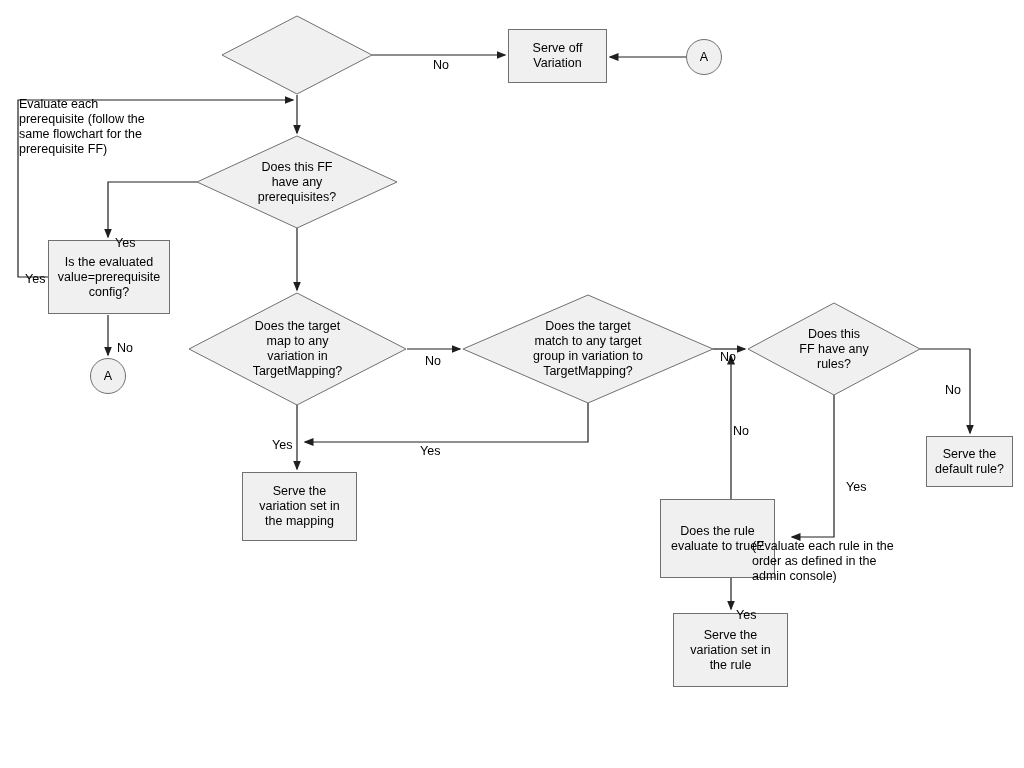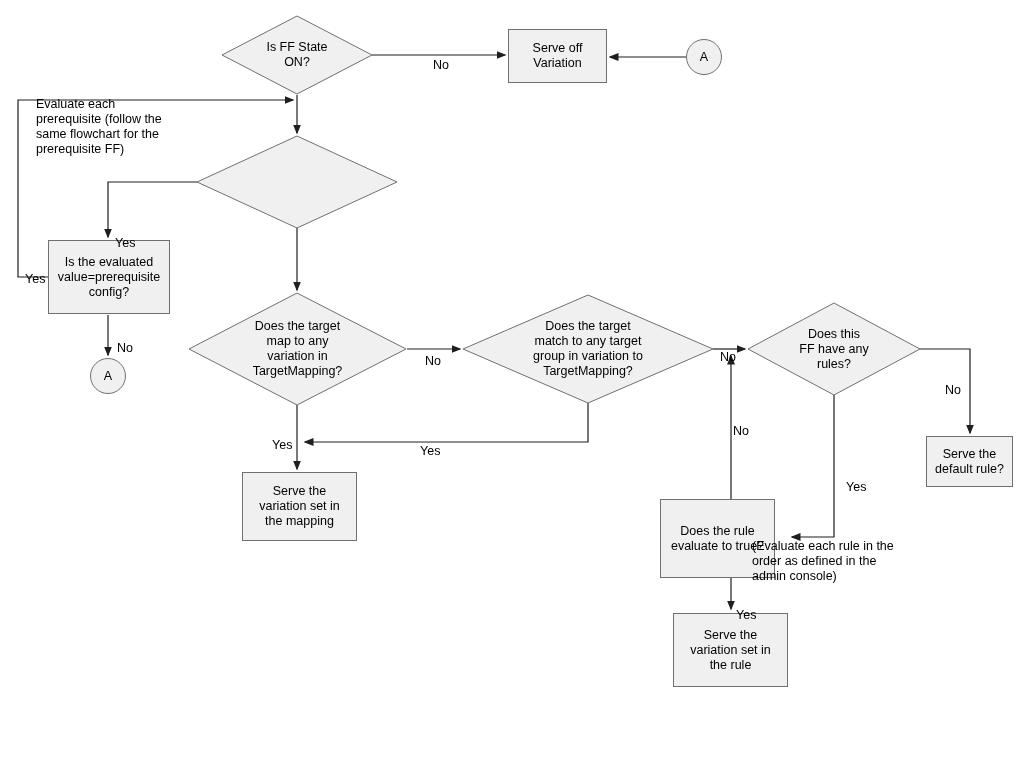--- a/index.html
+++ b/index.html
@@ -100,22 +100,23 @@
     <polyline class="edge" marker-end="url(#arrow)" points="834,395 834,537 792,537"></polyline>
     <polyline class="edge" marker-end="url(#arrow)" points="731,578 731,609"></polyline>
 
     <polygon class="diamond" points="297,16 372,55 297,94 222,55"></polygon>
     <polygon class="diamond" points="297,136 397,182 297,228 197,182"></polygon>
     <polygon class="diamond" points="297,293 406,349 297,405 189,349"></polygon>
     <polygon class="diamond" points="588,295 713,349 588,403 463,349"></polygon>
     <polygon class="diamond" points="834,303 920,349 834,395 748,349"></polygon>
   </svg>
 
-  <div class="dlabel" style="left:222px; top:16px; width:150px; height:78px;">Is FF State
-ON?</div>
+  <div class="dlabel" style="left:197px; top:136px; width:200px; height:92px;">Does this FF
+have any
+prerequisites?</div>
   <div class="dlabel" style="left:189px; top:293px; width:217px; height:112px;">Does the target
 map to any
 variation in
 TargetMapping?</div>
   <div class="dlabel" style="left:463px; top:295px; width:250px; height:108px;">Does the target
 match to any target
 group in variation to
 TargetMapping?</div>
   <div class="dlabel" style="left:748px; top:303px; width:172px; height:92px;">Does this
 FF have any
@@ -146,21 +147,21 @@
   <div class="elabel" style="left:117px; top:321px;">No</div>
   <div class="elabel" style="left:425px; top:334px;">No</div>
   <div class="elabel" style="left:272px; top:418px;">Yes</div>
   <div class="elabel" style="left:420px; top:424px;">Yes</div>
   <div class="elabel" style="left:720px; top:330px;">No</div>
   <div class="elabel" style="left:733px; top:404px;">No</div>
   <div class="elabel" style="left:945px; top:363px;">No</div>
   <div class="elabel" style="left:846px; top:460px;">Yes</div>
   <div class="elabel" style="left:736px; top:588px;">Yes</div>
 
-  <div class="note" style="left:19px; top:97px; width:165px;padding-left:17px;">Evaluate each
+  <div class="note" style="left:19px; top:97px; width:165px;">Evaluate each
 prerequisite (follow the
 same flowchart for the
 prerequisite FF)</div>
   <div class="note" style="left:752px; top:539px; width:155px;">(Evaluate each rule in the
 order as defined in the
 admin console)</div>
 
 </div>
 
 </body></html>

